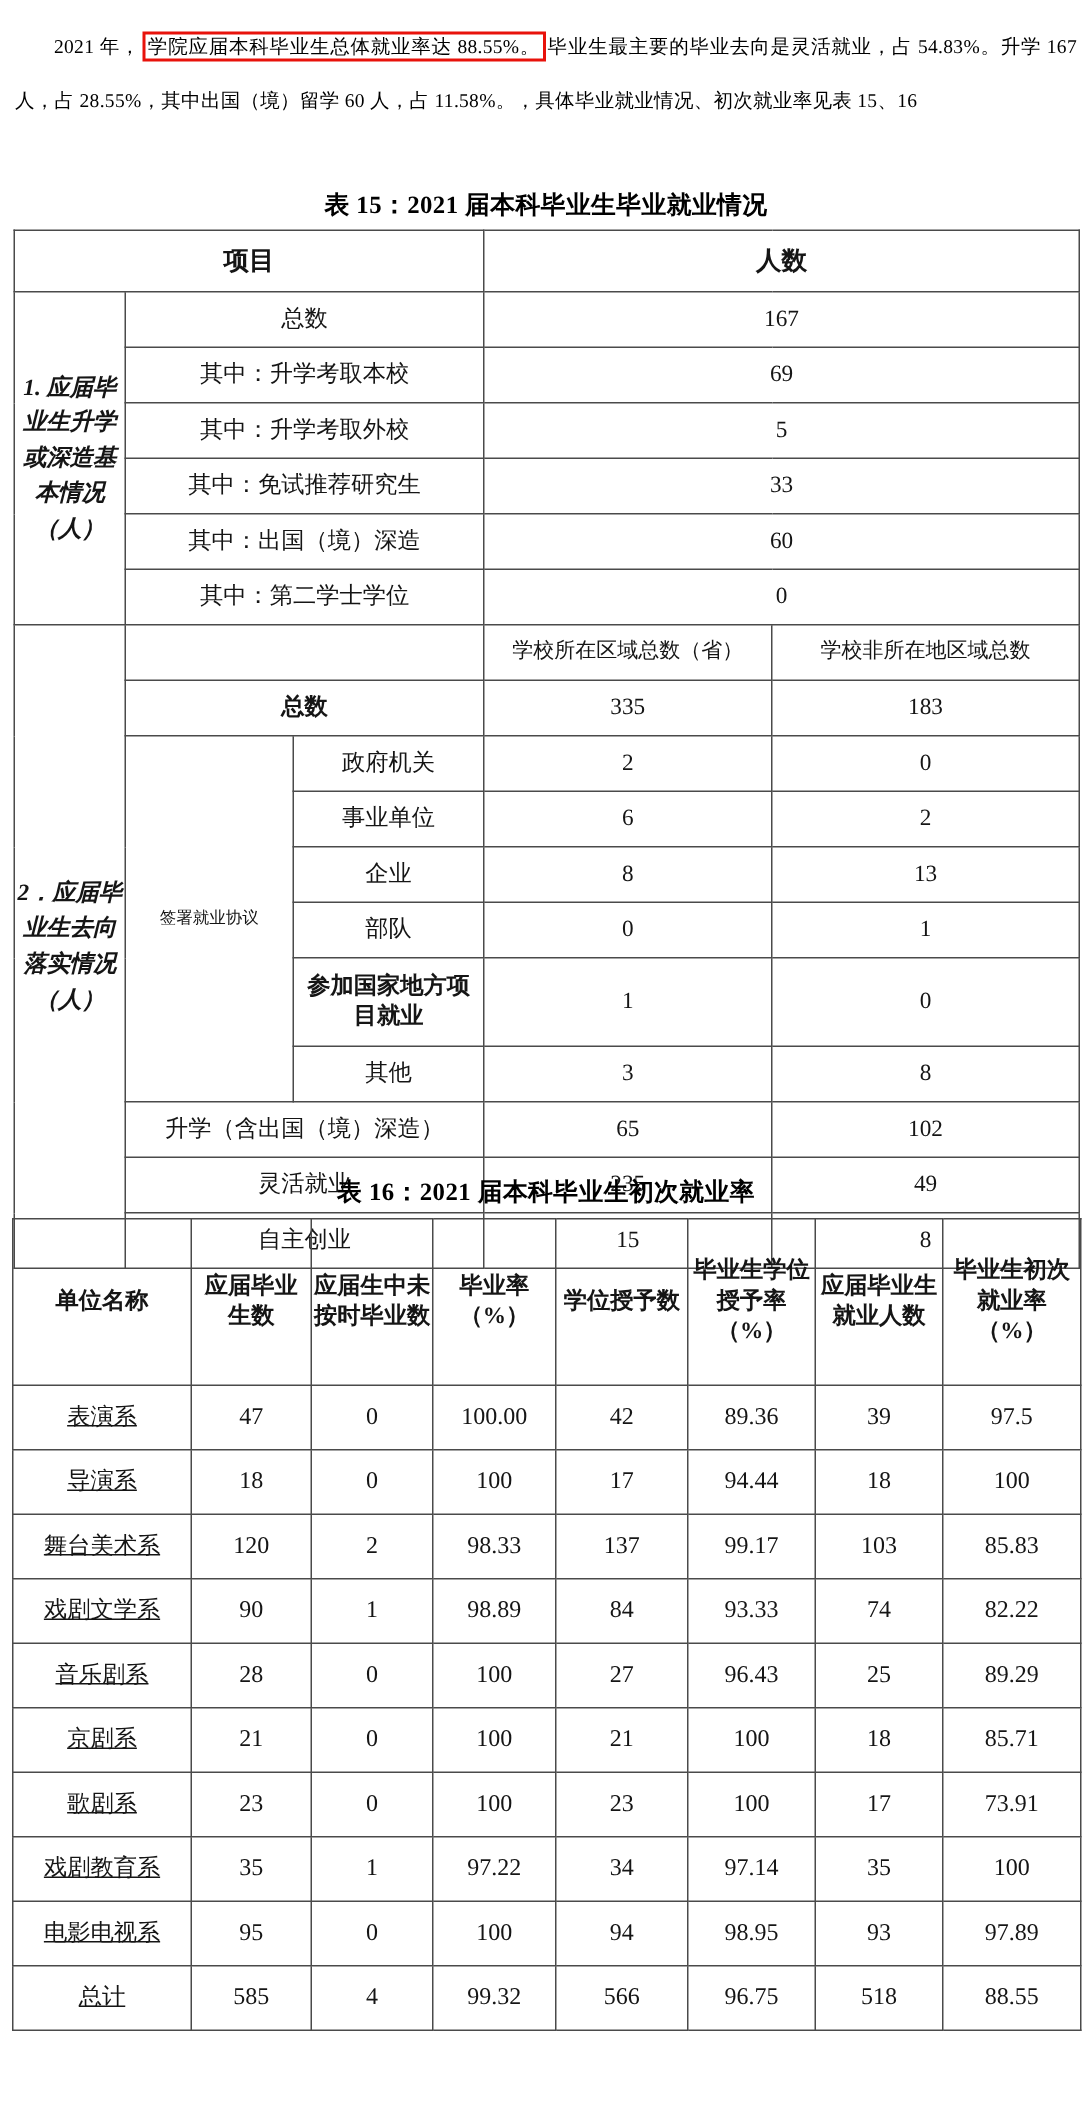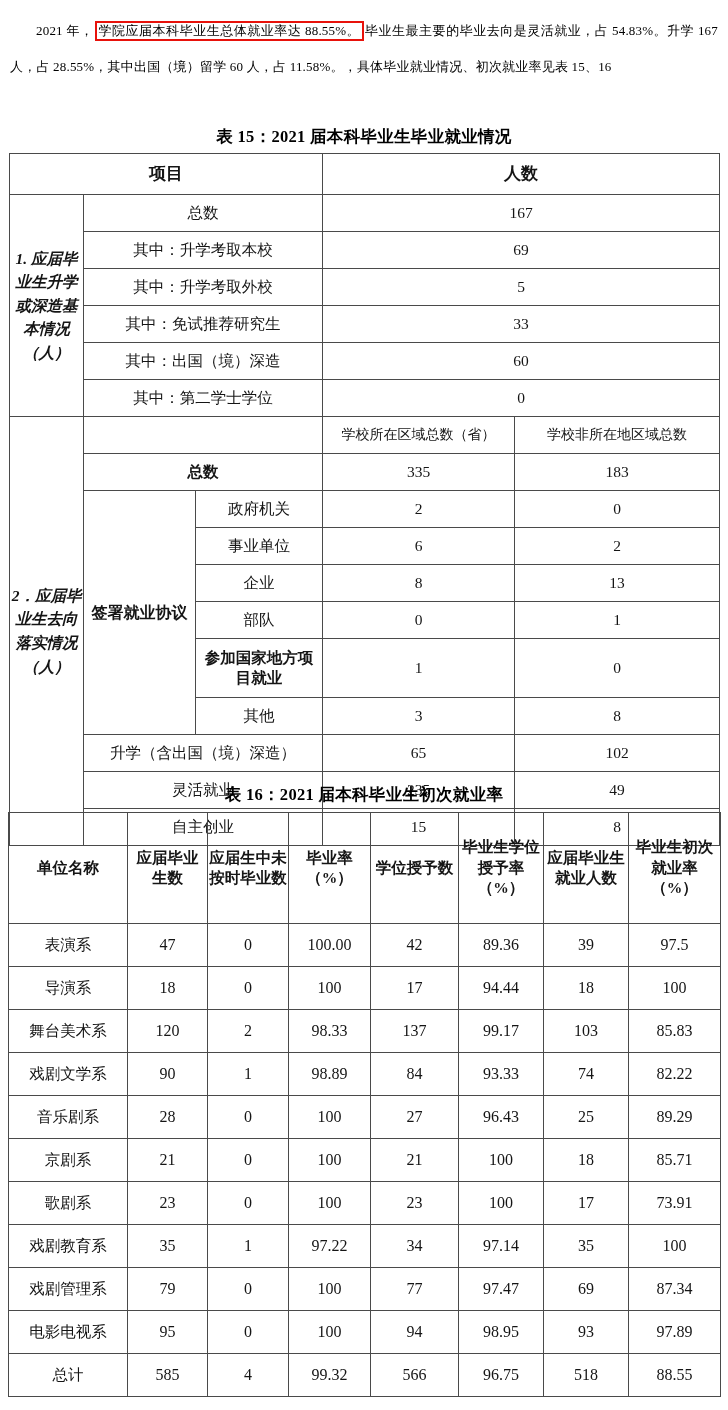--- a/index.html
+++ b/index.html
@@ -74,22 +74,22 @@
   #table15 .hdr { font-weight: bold; font-size: 17px; height: 38px; }
   #table15 .sidecell {
     font-weight: bold;
     font-size: 15.5px;
     line-height: 1.52;
     width: 74px;
     padding: 2px 1px;
     font-style: italic;
   }
   #table15 .grpcell {
-    font-weight: bold;
-    font-size: 16px;
+    font-weight: normal;
+    font-size: 11px;
     line-height: 1.5;
     width: 112px;
   }
   #table15 .boldrow { font-weight: bold; }
   #table15 .subhdr { font-size: 14px; }
   #table15 .twoline { line-height: 1.3; font-weight: bold; }
 
   
   #table16 {
     left: 8px;
@@ -97,21 +97,21 @@
     width: 712px;
   }
   #table16 th {
     font-weight: bold;
     font-size: 15.5px;
     line-height: 1.32;
     height: 106px;
     padding: 2px 1px;
   }
   #table16 td { height: 40px; font-size: 16px; }
-  #table16 .unit { font-size: 15.5px; }
+  #table16 .unit { font-size: 15.5px; text-decoration: underline; }
   #table16 tr.total-row td { }
 </style>
 </head>
 <body>
 
 <p class="intro"><span>2021 年，</span><span class="hl-box">学院应届本科毕业生总体就业率达 88.55%。</span><span>毕业生最主要的毕业去向是灵活就业，占 54.83%。升学 167 人，占 28.55%，其中出国（境）留学 60 人，占 11.58%。，具体毕业就业情况、初次就业率见表 15、16</span></p>
 
 <div class="tbl-caption" id="cap15">表 15：2021 届本科毕业生毕业就业情况</div>
 
 <table id="table15">
@@ -316,30 +316,20 @@
       <td class="unit">戏剧教育系</td>
       <td>35</td>
       <td>1</td>
       <td>97.22</td>
       <td>34</td>
       <td>97.14</td>
       <td>35</td>
       <td>100</td>
     </tr>
     <tr>
-      <td class="unit">戏剧管理系</td>
-      <td>79</td>
-      <td>0</td>
-      <td>100</td>
-      <td>77</td>
-      <td>97.47</td>
-      <td>69</td>
-      <td>87.34</td>
-    </tr>
-    <tr>
       <td class="unit">电影电视系</td>
       <td>95</td>
       <td>0</td>
       <td>100</td>
       <td>94</td>
       <td>98.95</td>
       <td>93</td>
       <td>97.89</td>
     </tr>
     <tr class="total-row">

